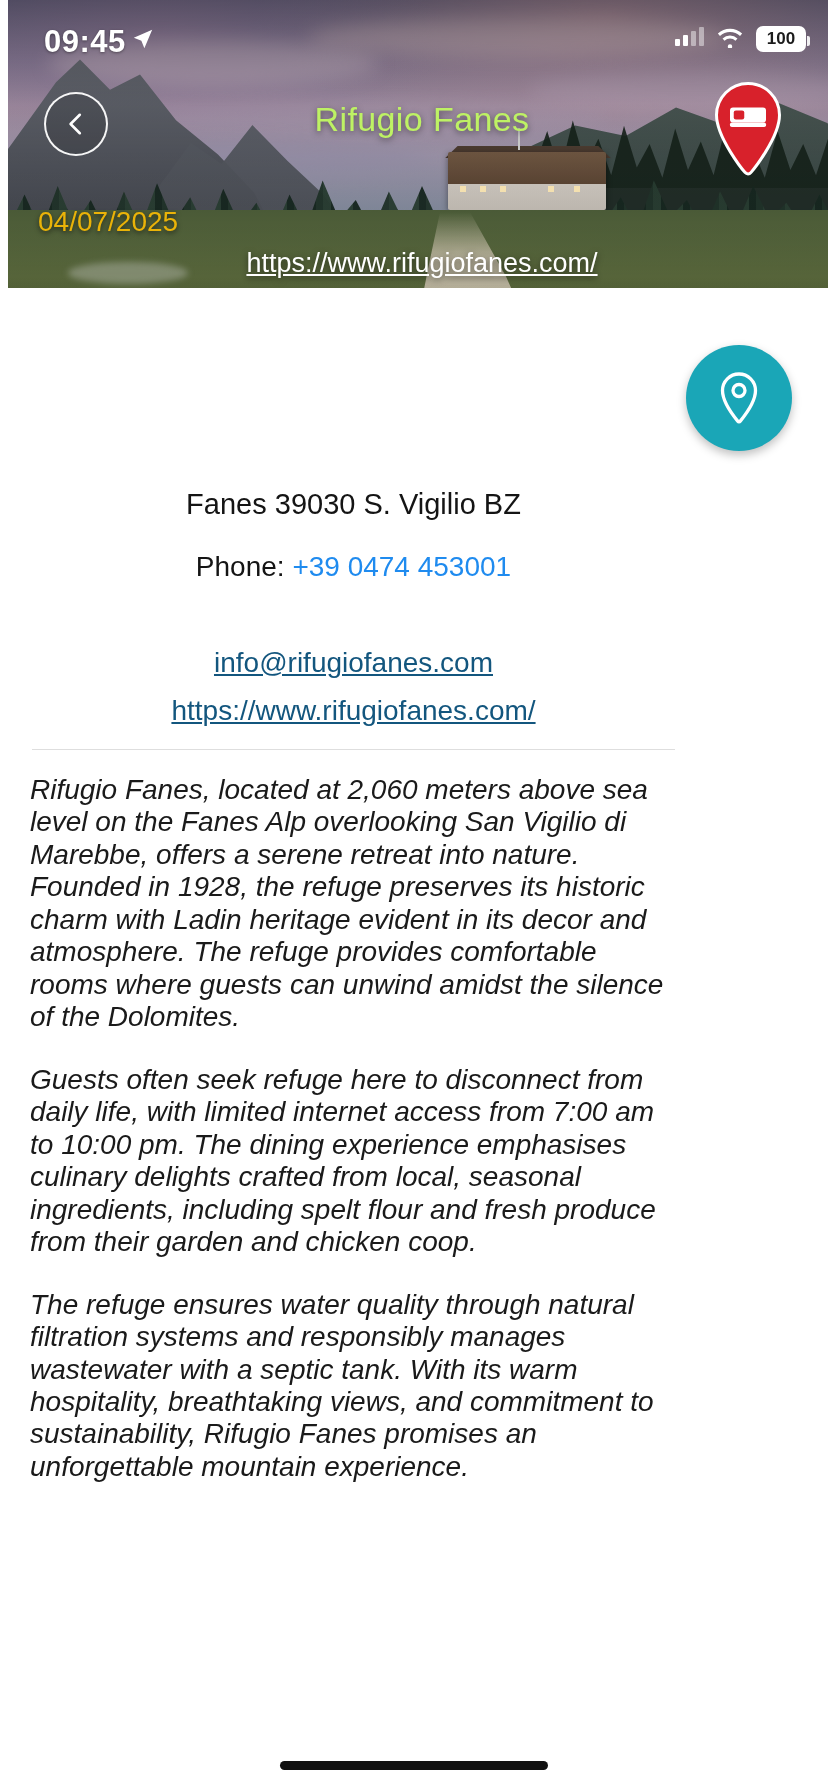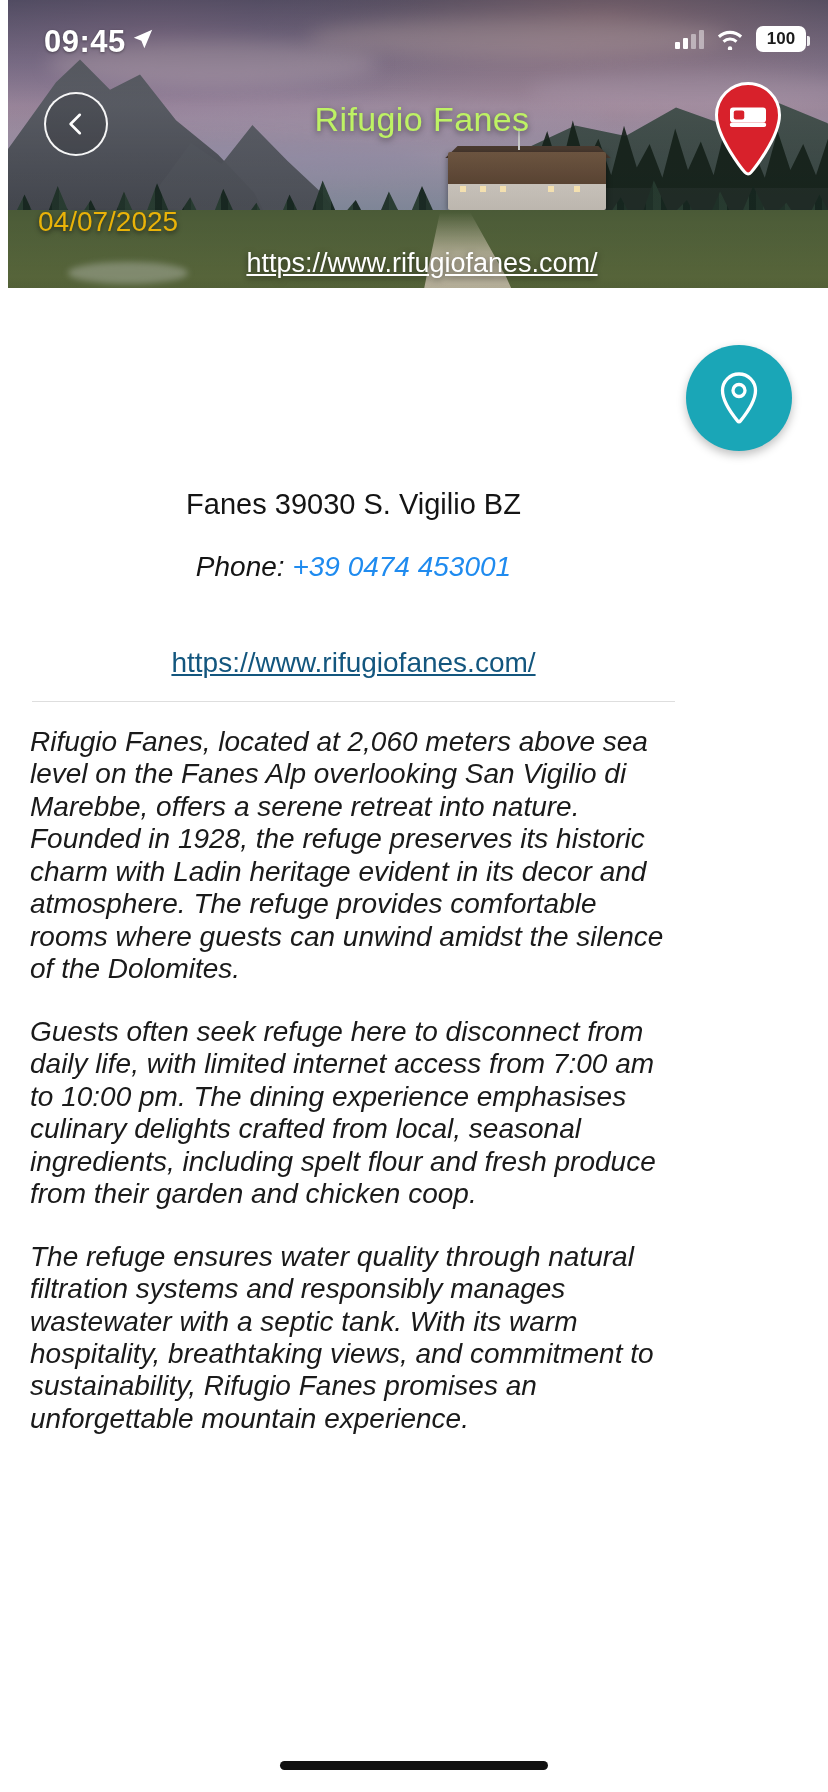--- a/index.html
+++ b/index.html
@@ -180,21 +180,21 @@
   }
   .status-loc-arrow {
     position: absolute;
     left: 124px; top: 28px;
     width: 22px; height: 22px;
   }
   .status-right {
     position: absolute;
     right: 30px; top: 26px;
     display: flex;
-    align-items: center;
+    align-items: flex-start;
     gap: 12px;
   }
   .bars { display:flex; align-items:flex-end; gap:3px; height:20px;}
   .bars i { display:block; width:5px; background:#fff; border-radius:1px; }
   .bars i:nth-child(1){height:7px;}
   .bars i:nth-child(2){height:11px;}
   .bars i:nth-child(3){height:15px; opacity:.45;}
   .bars i:nth-child(4){height:19px; opacity:.45;}
   .battery {
     width: 50px; height: 26px;
@@ -291,21 +291,20 @@
     margin-top: 88px;
     text-align: center;
     font-size: 29px;
     color: #141414;
   }
   .phone-row {
     margin-top: 30px;
     text-align: center;
     font-size: 28px;
     color: #141414;
-    font-style: italic;
   }
   .phone-link { color: #1f8bef; }
   .contact-block {
     margin-top: 64px;
     text-align: center;
   }
   .contact-link {
     display: block;
     font-size: 28px;
     color: #13567e;
@@ -426,20 +425,21 @@
 
   <div class="content">
     <div class="addr">Fanes 39030 S. Vigilio BZ</div>
 
     <div class="phone-row">
       <span>Phone:</span>
       <span class="phone-link">+39 0474 453001</span>
     </div>
 
     <div class="contact-block">
+      <span class="contact-link">info@rifugiofanes.com</span>
       <span class="contact-link">https://www.rifugiofanes.com/</span>
     </div>
 
     <div class="divider"></div>
 
     <div class="body-copy">
       <p>Rifugio Fanes, located at 2,060 meters above sea level on the Fanes Alp overlooking San Vigilio di Marebbe, offers a serene retreat into nature. Founded in 1928, the refuge preserves its historic charm with Ladin heritage evident in its decor and atmosphere. The refuge provides comfortable rooms where guests can unwind amidst the silence of the Dolomites.</p>
       <p>Guests often seek refuge here to disconnect from daily life, with limited internet access from 7:00 am to 10:00 pm. The dining experience emphasises culinary delights crafted from local, seasonal ingredients, including spelt flour and fresh produce from their garden and chicken coop.</p>
       <p>The refuge ensures water quality through natural filtration systems and responsibly manages wastewater with a septic tank. With its warm hospitality, breathtaking views, and commitment to sustainability, Rifugio Fanes promises an unforgettable mountain experience.</p>
     </div>

